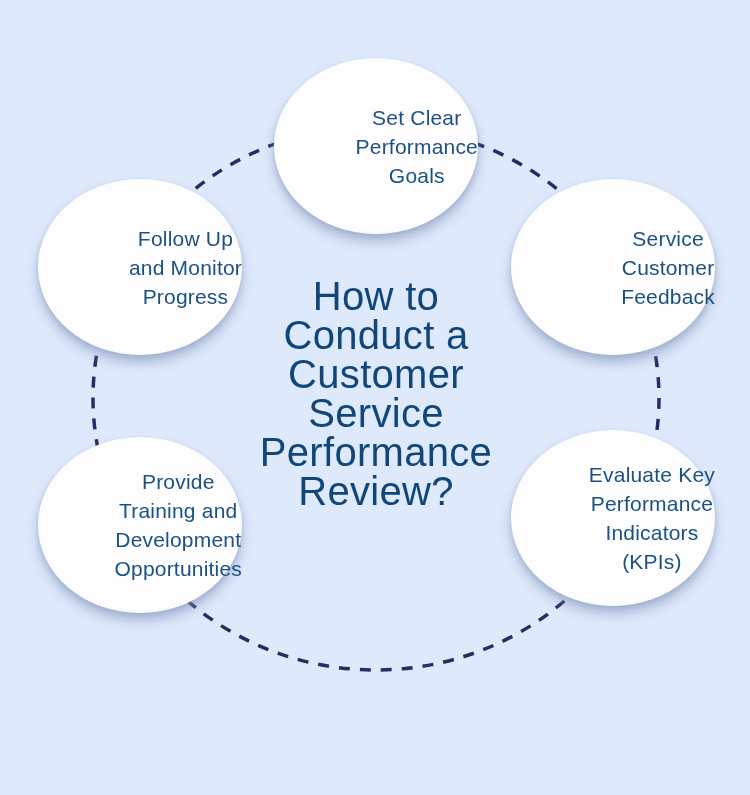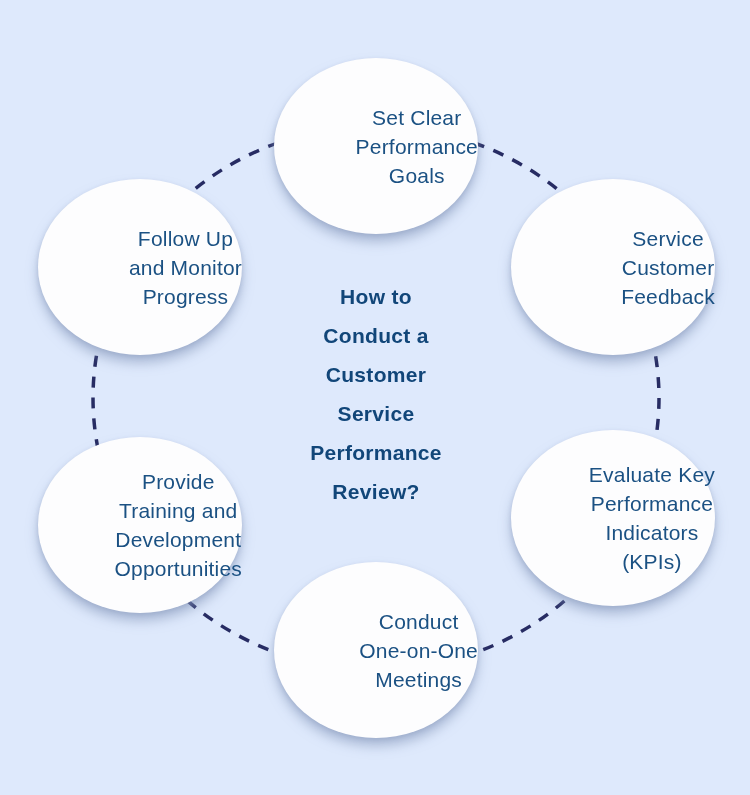--- a/index.html
+++ b/index.html
@@ -48,23 +48,23 @@
   .node-bottom-left  { left: 38px;  top: 437px; }
   .node-top-left     { left: 38px;  top: 179px; }
   .center-title {
     position: absolute;
     left: 376px;
     top: 394px;
     transform: translate(-50%, -50%);
     width: 330px;
     text-align: center;
     color: #114679;
-    font-size: 21px;
+    font-size: 40px;
     line-height: 39px;
-    font-weight: 700;
+    font-weight: 400;
     white-space: pre-line;
     z-index: 2;
     letter-spacing: 0.3px;
   }
 </style>
 </head>
 <body>
 
 <div class="canvas">
 
@@ -91,25 +91,20 @@
 Feedback</div>
   </div>
 
   <div class="node node-bottom-right">
     <div class="node-label">Evaluate Key
 Performance
 Indicators
 (KPIs)</div>
   </div>
 
-  <div class="node node-bottom">
-    <div class="node-label">Conduct
-One-on-One
-Meetings</div>
-  </div>
 
   <div class="node node-top-left">
     <div class="node-label">Follow Up
 and Monitor
 Progress</div>
   </div>
 
   <div class="node node-bottom-left">
     <div class="node-label">Provide
 Training and

